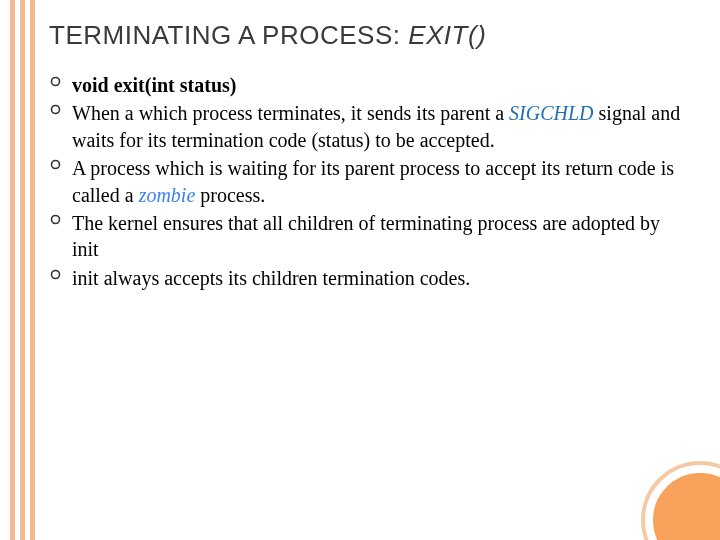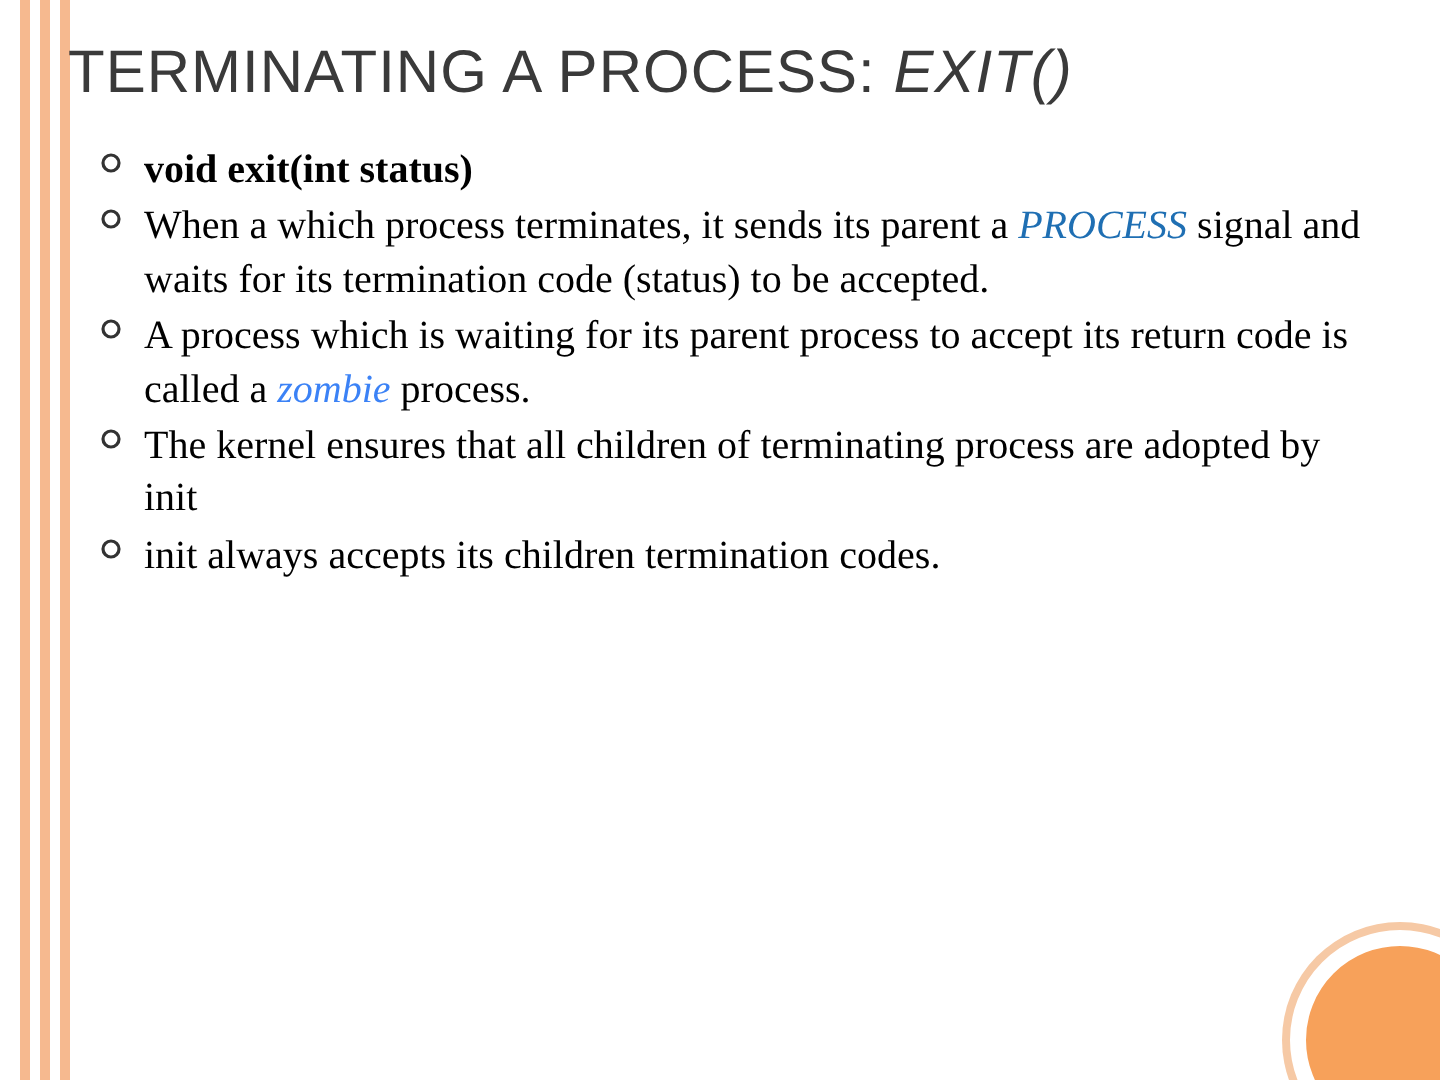--- a/index.html
+++ b/index.html
@@ -16,23 +16,23 @@
     top: 0;
     bottom: 0;
     width: 5px;
   }
   .stripe1 { left: 10px; background: #f6b98f; }
   .stripe2 { left: 20px; background: #f6b98f; }
   .stripe3 { left: 30px; background: #f6b98f; }
   .title {
     position: absolute;
     top: 20px;
-    left: 34px;
+    left: 49px;
     font-family: Arial, Helvetica, sans-serif;
-    font-size: 30px;
+    font-size: 26px;
     color: #3a3a3a;
     letter-spacing: 0.5px;
   }
   .title .ital { font-style: italic; }
   .content {
     position: absolute;
     top: 72px;
     left: 50px;
     right: 32px;
   }
@@ -92,21 +92,21 @@
     <span class="text"><span class="bold">void exit(int status)</span></span>
   </div>
 
 
   <div class="item">
     <span class="bullet">
         <svg width="11" height="11">
           <circle cx="5.5" cy="5.5" r="4" fill="none" stroke="#333" stroke-width="1.6"></circle>
         </svg>
       </span>
-    <span class="text"><span>When a which process terminates, it sends its parent a </span><span class="blueital">PROCESS</span><span> signal and waits for its termination code (status) to be accepted.</span></span>
+    <span class="text"><span>When a which process terminates, it sends its parent a </span><span class="blueital">SIGCHLD</span><span> signal and waits for its termination code (status) to be accepted.</span></span>
   </div>
 
 
   <div class="item">
     <span class="bullet">
         <svg width="11" height="11">
           <circle cx="5.5" cy="5.5" r="4" fill="none" stroke="#333" stroke-width="1.6"></circle>
         </svg>
       </span>
     <span class="text"><span>A process which is waiting for its parent process to accept its return code is called a </span><span class="orangeital">zombie</span><span> process.</span></span>

